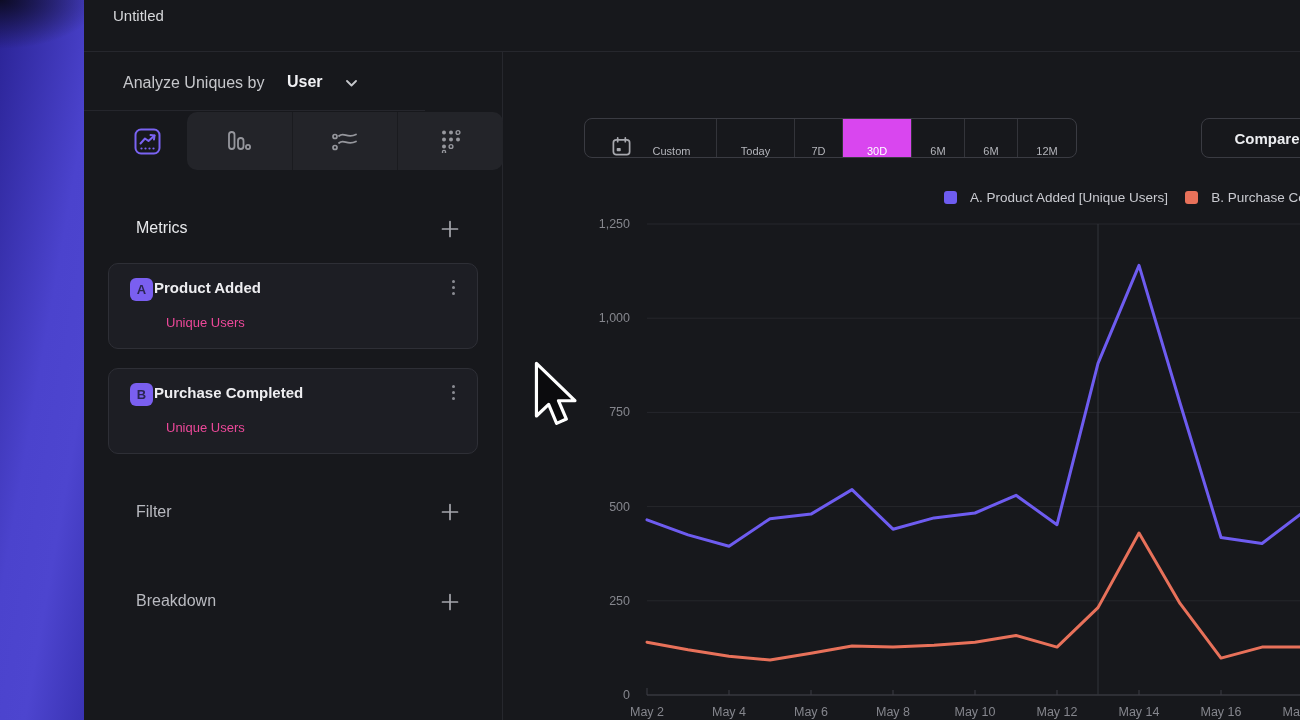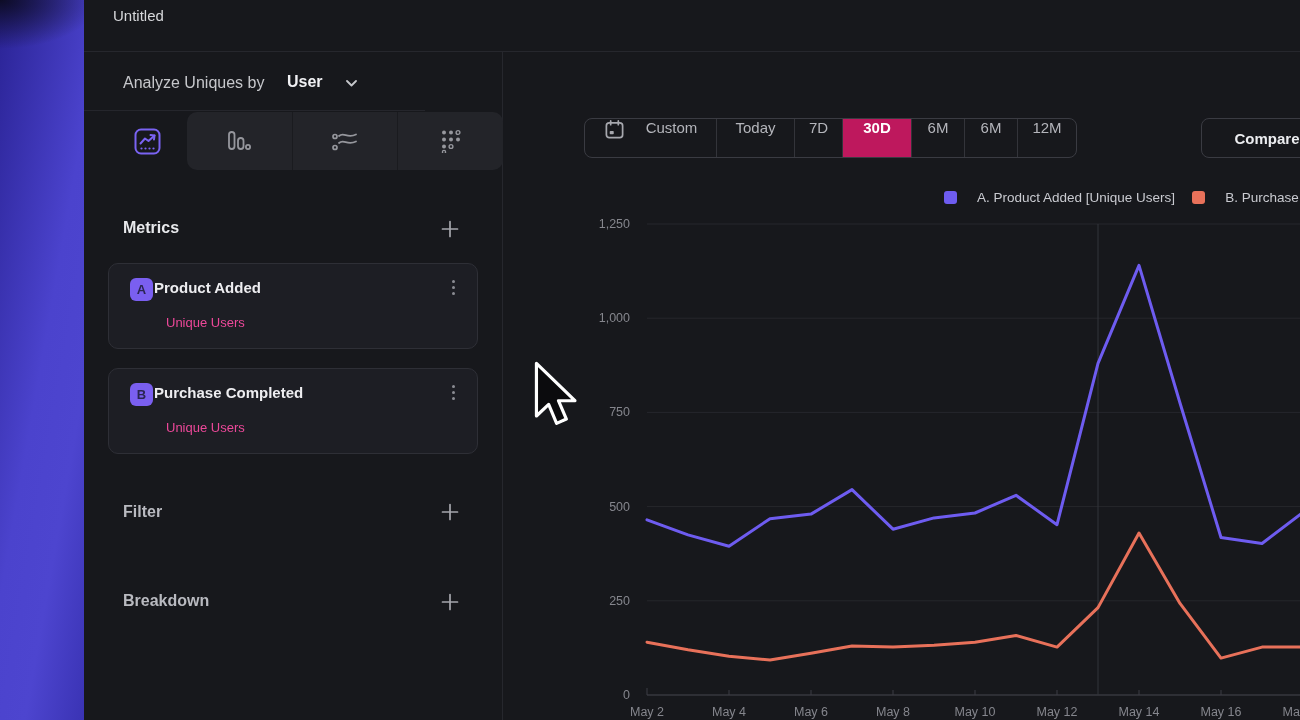--- a/index.html
+++ b/index.html
@@ -29,52 +29,52 @@
 
   
   .tab-sel { position:absolute; left:24px; top:60px; width:79px; height:58px;
     display:flex; align-items:center; justify-content:center; }
   .tab-strip { position:absolute; left:103px; top:60px; width:316px; height:58px;
     background:#232429; border-radius:10px; display:flex; }
   .tab-cell { flex:1; display:flex; align-items:center; justify-content:center; }
   .tab-cell + .tab-cell { border-left:1px solid #1a1b1f; }
 
   
-  .sec-title { font-size:16px; font-weight:bold; color:#e8e9ec; }
+  .sec-title { font-size:16px; font-weight:normal; color:#e8e9ec;margin-left:13px; }
   .metrics-title { position:absolute; left:39px; top:167px; }
   .plus-btn { position:absolute; width:20px; height:20px; color:#a6a7ad; cursor:pointer; }
   .card { position:absolute; left:24px; width:370px; height:86px; background:#1d1e24;
     border:1px solid #2e2f36; border-radius:10px; }
   .card-a { top:211px; } .card-b { top:316px; }
   .badge { position:absolute; left:21px; top:14px; width:23px; height:23px; border-radius:6px;
     background:#7a5ff0; color:#2a2552; font-size:13px; font-weight:bold;
     display:flex; align-items:center; justify-content:center; }
   .card-title { position:absolute; left:45px; top:15px; font-size:15px; font-weight:bold; color:#ededf0; }
   .card-sub { position:absolute; left:57px; top:51px; font-size:13px; color:#ec4899; }
   .kebab { position:absolute; right:16px; top:16px; width:16px; height:20px; cursor:pointer;
     display:flex; flex-direction:column; align-items:center; gap:3px; }
   .kebab i { width:3px; height:3px; border-radius:50%; background:#8b8c93; }
 
   .filter-title { position:absolute; left:39px; top:451px; color:#b9bac0; }
   .breakdown-title { position:absolute; left:39px; top:540px; color:#b9bac0; }
 
   
   .range-group { position:absolute; left:500px; top:118px; height:40px; display:flex;
     border:1px solid #3a3b42; border-radius:8px; overflow:hidden; }
-  .range-cell { height:38px; display:flex; align-items:flex-start; justify-content:center;
-    font-size:15px; color:#b4b5bb; cursor:pointer; gap:21px; }
+  .range-cell { height:38px; display:flex; align-items:flex-end; justify-content:center;
+    font-size:11px; color:#b4b5bb; cursor:pointer; gap:21px; }
   .range-cell + .range-cell { border-left:1px solid #33343a; }
-  .range-cell.selected { background:#be185d; color:#ffffff; font-weight:bold; }
+  .range-cell.selected { background:#d946ef; color:#ffffff; font-weight:normal; }
   .compare-btn { position:absolute; left:1117px; top:118px; width:132px; height:40px;
     border:1px solid #3a3b42; border-radius:8px; display:flex; align-items:center;
     justify-content:center; font-size:15px; font-weight:bold; color:#ecedf0; cursor:pointer; }
 
   
   .legend { position:absolute; left:860px; top:190px; display:flex; gap:17px; white-space:nowrap; }
-  .legend-item { display:flex; align-items:center; gap:20px; cursor:pointer; }
+  .legend-item { display:flex; align-items:center; gap:13px; cursor:pointer; }
   .swatch { width:13px; height:13px; border-radius:3px; }
   .legend-label { font-size:13.5px; color:#c9cad0; }
 
   #chart-svg { position:absolute; left:0; top:0; pointer-events:none; }
   .cursor { position:absolute; left:533px; top:361px; z-index:50; pointer-events:none; }
 </style>
 </head>
 <body>
 
 <div class="wallpaper"></div>

